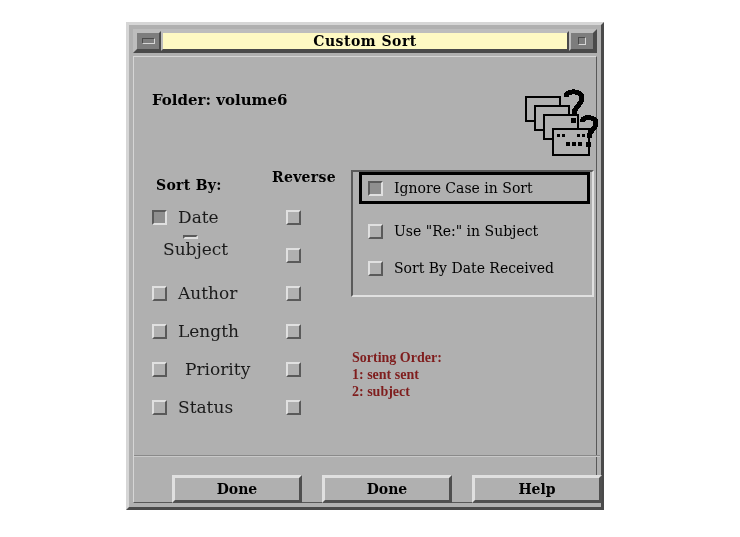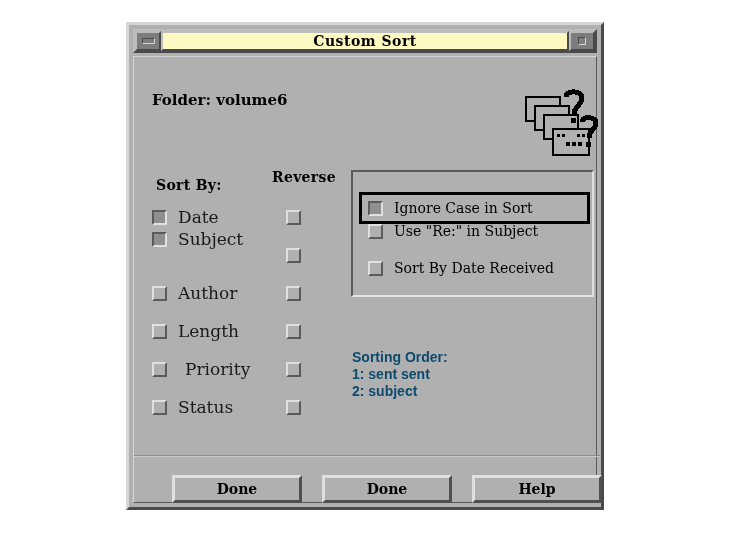--- a/index.html
+++ b/index.html
@@ -219,24 +219,24 @@
     font-family: "DejaVu Serif", serif;
     font-size: 14px;
     color: #000000;
   }
 
   
   #sorting-order {
     position: absolute;
     left: 218px;
     top: 292px;
-    font-family: Liberation Sans, sans-serif;
+    font-family: Liberation Serif, serif;
     font-weight: bold;
     font-size: 14px;
-    color: #0c4a6e;
+    color: #7f1d1d;
     line-height: 17px;
   }
   #sorting-order .title { display: block; }
   #sorting-order .line { display: block; }
 
   
   #bottom-sep {
     position: absolute;
     left: 0px;
     top: 398px;
@@ -342,21 +342,21 @@
     <div class="col-head" id="reverse-head">Reverse</div>
 
     <div class="sort-row" style="top:150px;">
       <span class="cbox on"></span>
       <span class="lbl">Date</span>
     </div>
     <div class="rev-box" style="top:150px;">
       <span class="cbox"></span>
     </div>
 
-    <div class="sort-row" style="top:172px;">
+    <div class="sort-row" style="top:178px;flex-direction:column;">
       <span class="cbox on"></span>
       <span class="lbl">Subject</span>
     </div>
     <div class="rev-box" style="top:188px;">
       <span class="cbox"></span>
     </div>
 
     <div class="sort-row" style="top:226px;">
       <span class="cbox"></span>
       <span class="lbl">Author</span>
@@ -383,21 +383,21 @@
 
     <div class="sort-row" style="top:340px;">
       <span class="cbox"></span>
       <span class="lbl">Status</span>
     </div>
     <div class="rev-box" style="top:340px;">
       <span class="cbox"></span>
     </div>
 
     <div id="options-frame">
-      <div class="opt-row focused" style="top:20px;">
+      <div class="opt-row focused" style="top:0;">
         <span class="cbox on"></span>
         <span class="lbl">Ignore Case in Sort</span>
       </div>
       <div class="opt-row" style="top:43px;">
         <span class="cbox"></span>
         <span class="lbl">Use "Re:" in Subject</span>
       </div>
       <div class="opt-row" style="top:80px;">
         <span class="cbox"></span>
         <span class="lbl">Sort By Date Received</span>

